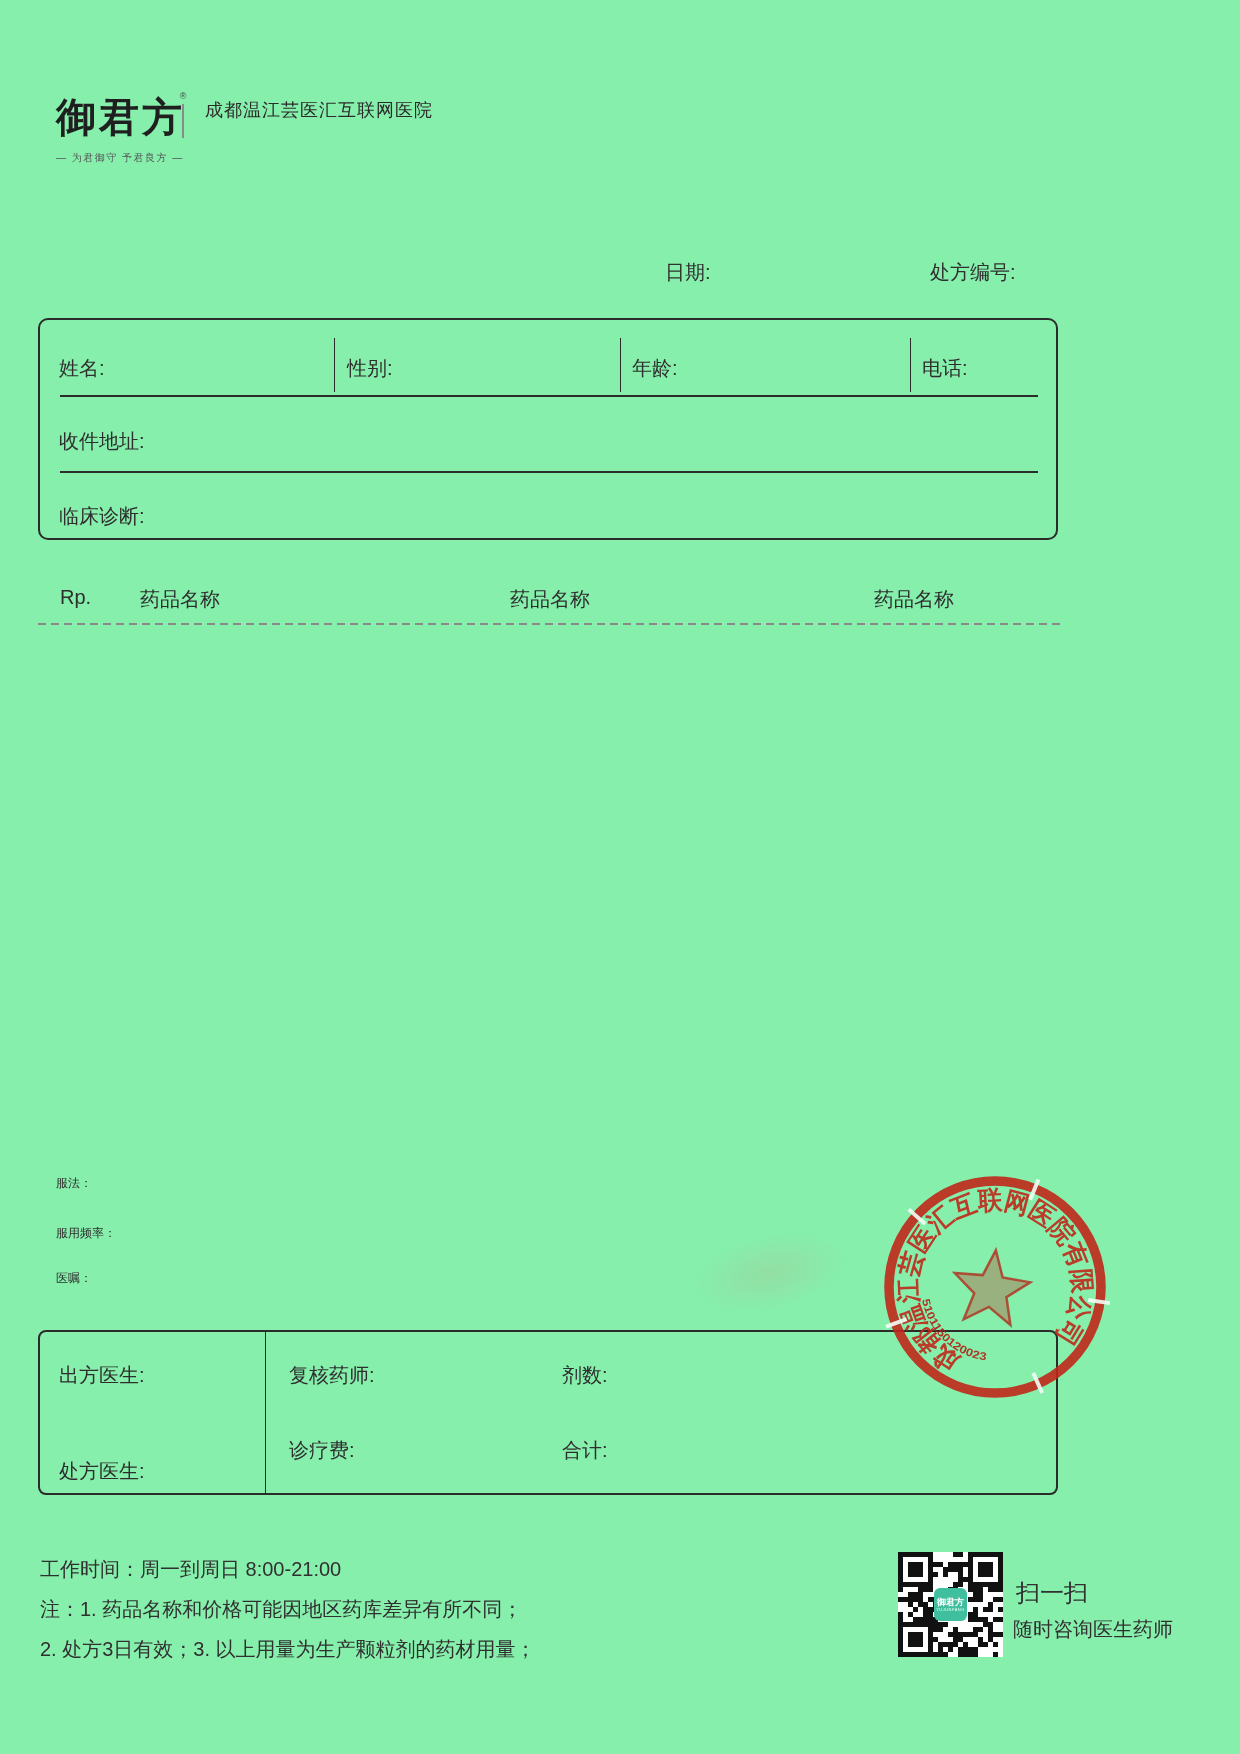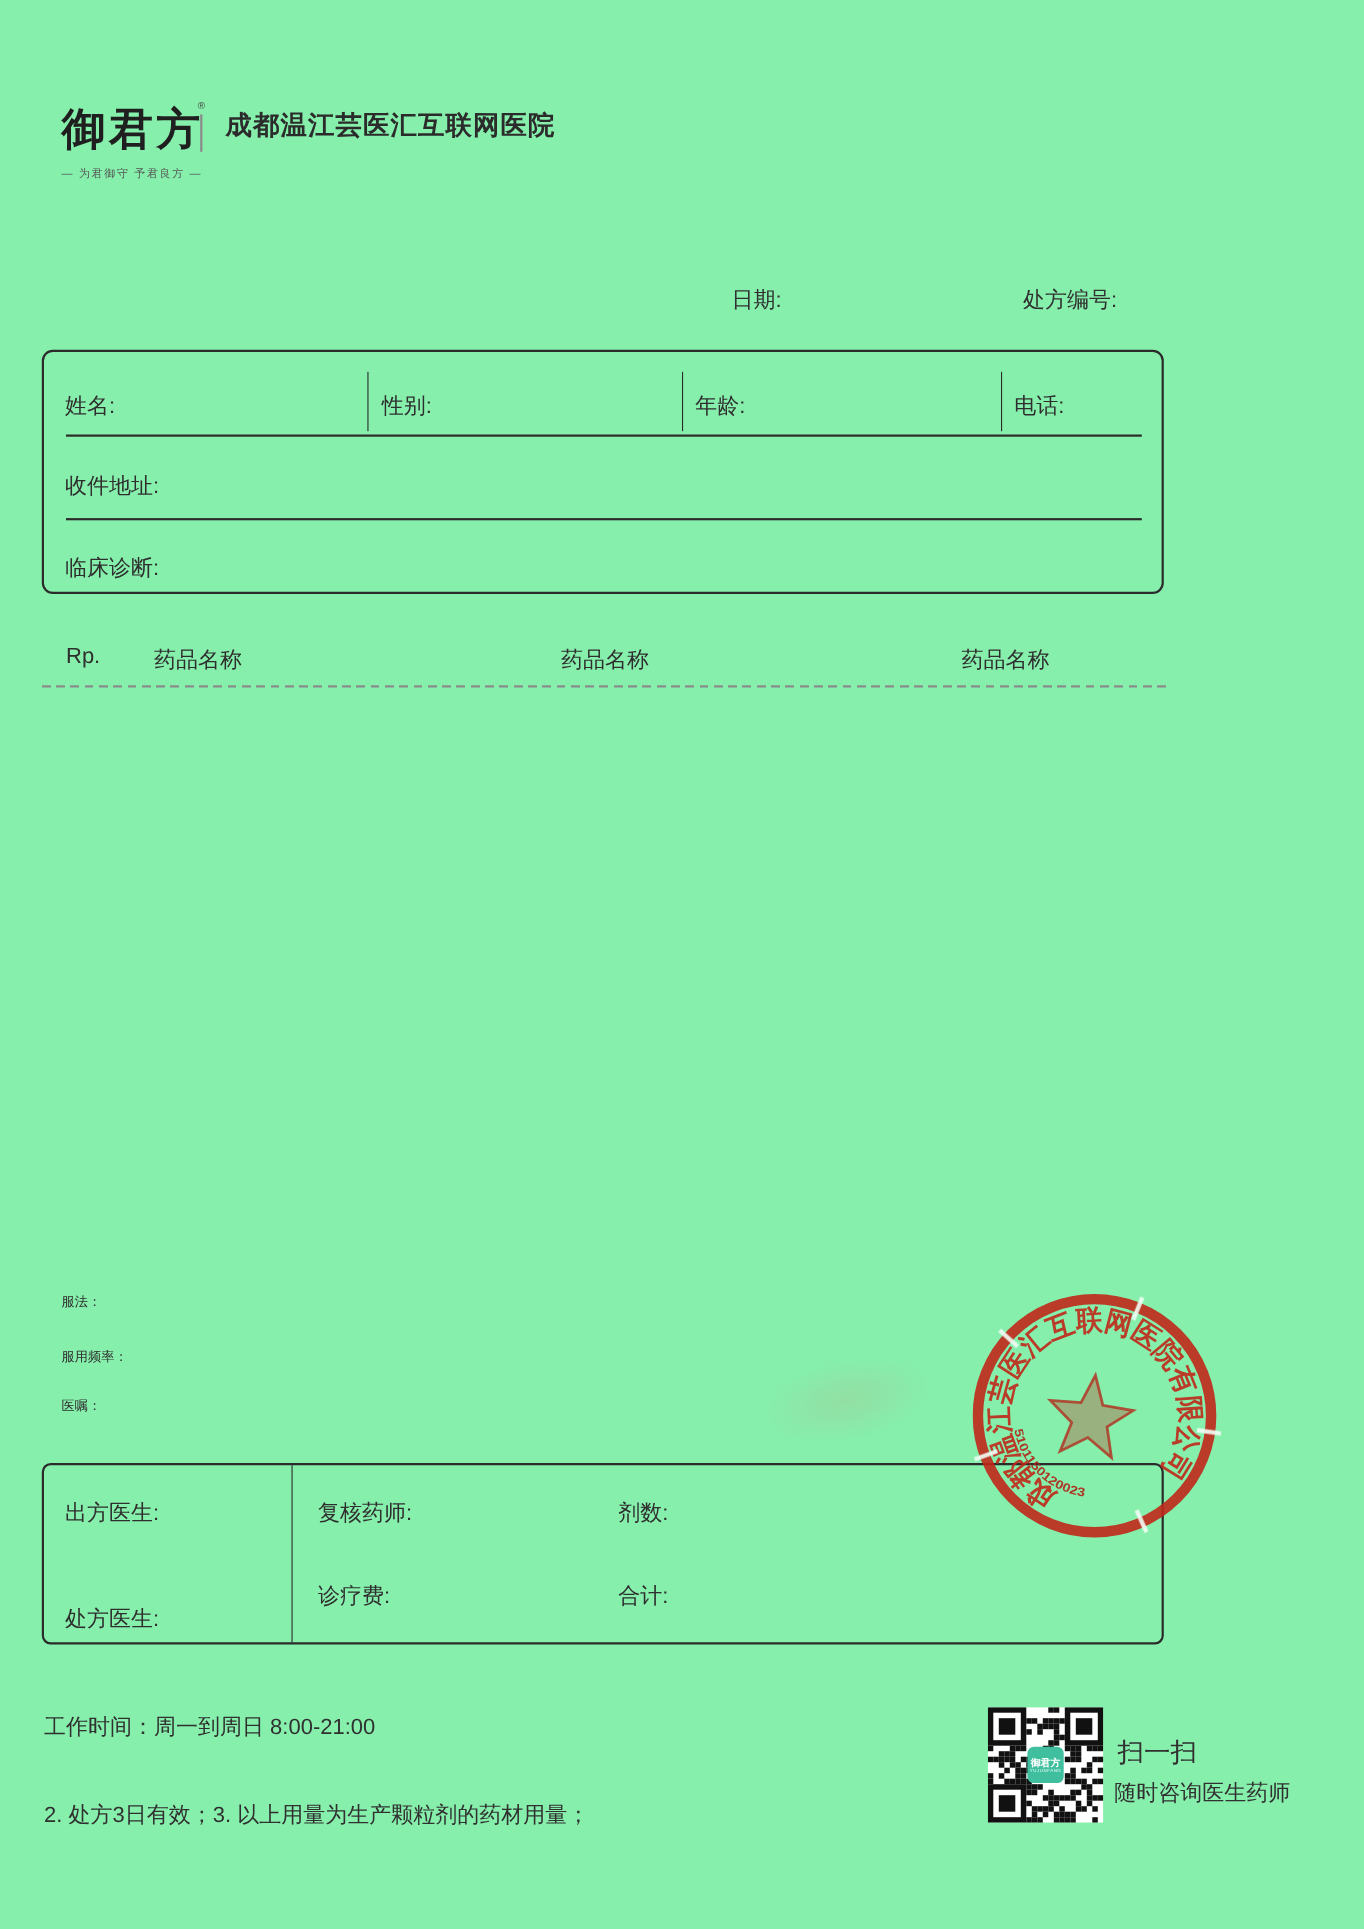--- a/index.html
+++ b/index.html
@@ -5,21 +5,21 @@
   html,body{margin:0;padding:0;background:#ffffff;}
   #page{position:relative;width:1240px;height:1754px;background:#86efac;overflow:hidden;
         font-family:"Liberation Sans","DejaVu Sans",sans-serif;color:#2e2e2e;}
   .abs{position:absolute;}
   
   .brand{left:56px;top:90px;font-size:40px;font-weight:900;letter-spacing:3px;color:#1f1f1f;}
   .brand-side{left:176px;top:92px;width:14px;text-align:center;color:#555;}
   .reg{font-size:9px;line-height:9px;color:#444;}
   .vmark{width:2px;height:34px;background:#8a8a8a;margin:3px auto 0 auto;}
   .tagline{left:56px;top:151px;font-size:10px;color:#555;letter-spacing:1.5px;white-space:nowrap;}
-  .hospital{left:205px;top:98px;font-size:24px;font-weight:bold;color:#2b2b2b;letter-spacing:1px;white-space:nowrap;}
+  .hospital{left:205px;top:98px;font-size:18px;font-weight:normal;color:#2b2b2b;letter-spacing:1px;white-space:nowrap;}
   
   .notice{left:40px;top:259px;font-size:20px;color:#303030;white-space:nowrap;}
   .date-label{left:665px;top:259px;font-size:20px;color:#303030;}
   .rxno-label{left:930px;top:259px;font-size:20px;color:#303030;}
   
   .pbox{left:38px;top:318px;width:1020px;height:222px;border:2px solid #2b2b2b;border-radius:10px;box-sizing:border-box;}
   .pbox .vdiv{position:absolute;top:18px;width:1px;height:54px;background:#2b2b2b;}
   .pbox .hline{position:absolute;left:20px;width:978px;height:0;border-top:2px solid #2b2b2b;}
   .flabel{position:absolute;font-size:20px;color:#2e2e2e;white-space:nowrap;}
   
@@ -117,20 +117,21 @@
         <line x1="120" y1="4" x2="120" y2="26" transform="rotate(22,120,120)"></line>
         <line x1="120" y1="4" x2="120" y2="26" transform="rotate(98,120,120)"></line>
         <line x1="120" y1="4" x2="120" y2="26" transform="rotate(156,120,120)"></line>
         <line x1="120" y1="4" x2="120" y2="26" transform="rotate(-48,120,120)"></line>
         <line x1="120" y1="4" x2="120" y2="26" transform="rotate(-110,120,120)"></line>
       </g>
     </g>
   </svg>
 
   <div class="abs foot" style="top:1556px;">工作时间：周一到周日 8:00-21:00</div>
+  <div class="abs foot" style="top:1596px;">注：1. 药品名称和价格可能因地区药库差异有所不同；</div>
   <div class="abs foot" style="top:1636px;">2. 处方3日有效；3. 以上用量为生产颗粒剂的药材用量；</div>
 
   <div class="abs qrwrap">
     <svg id="qr-svg" width="105" height="105" viewBox="0 0 105 105">
       <rect x="0" y="0" width="105" height="105" fill="#ffffff"></rect>
       <g id="qr-cells" fill="#111111">
           <rect x="55" y="0" width="5" height="5"></rect>
           <rect x="60" y="0" width="5" height="5"></rect>
           <rect x="35" y="10" width="5" height="5"></rect>
           <rect x="40" y="10" width="5" height="5"></rect>

